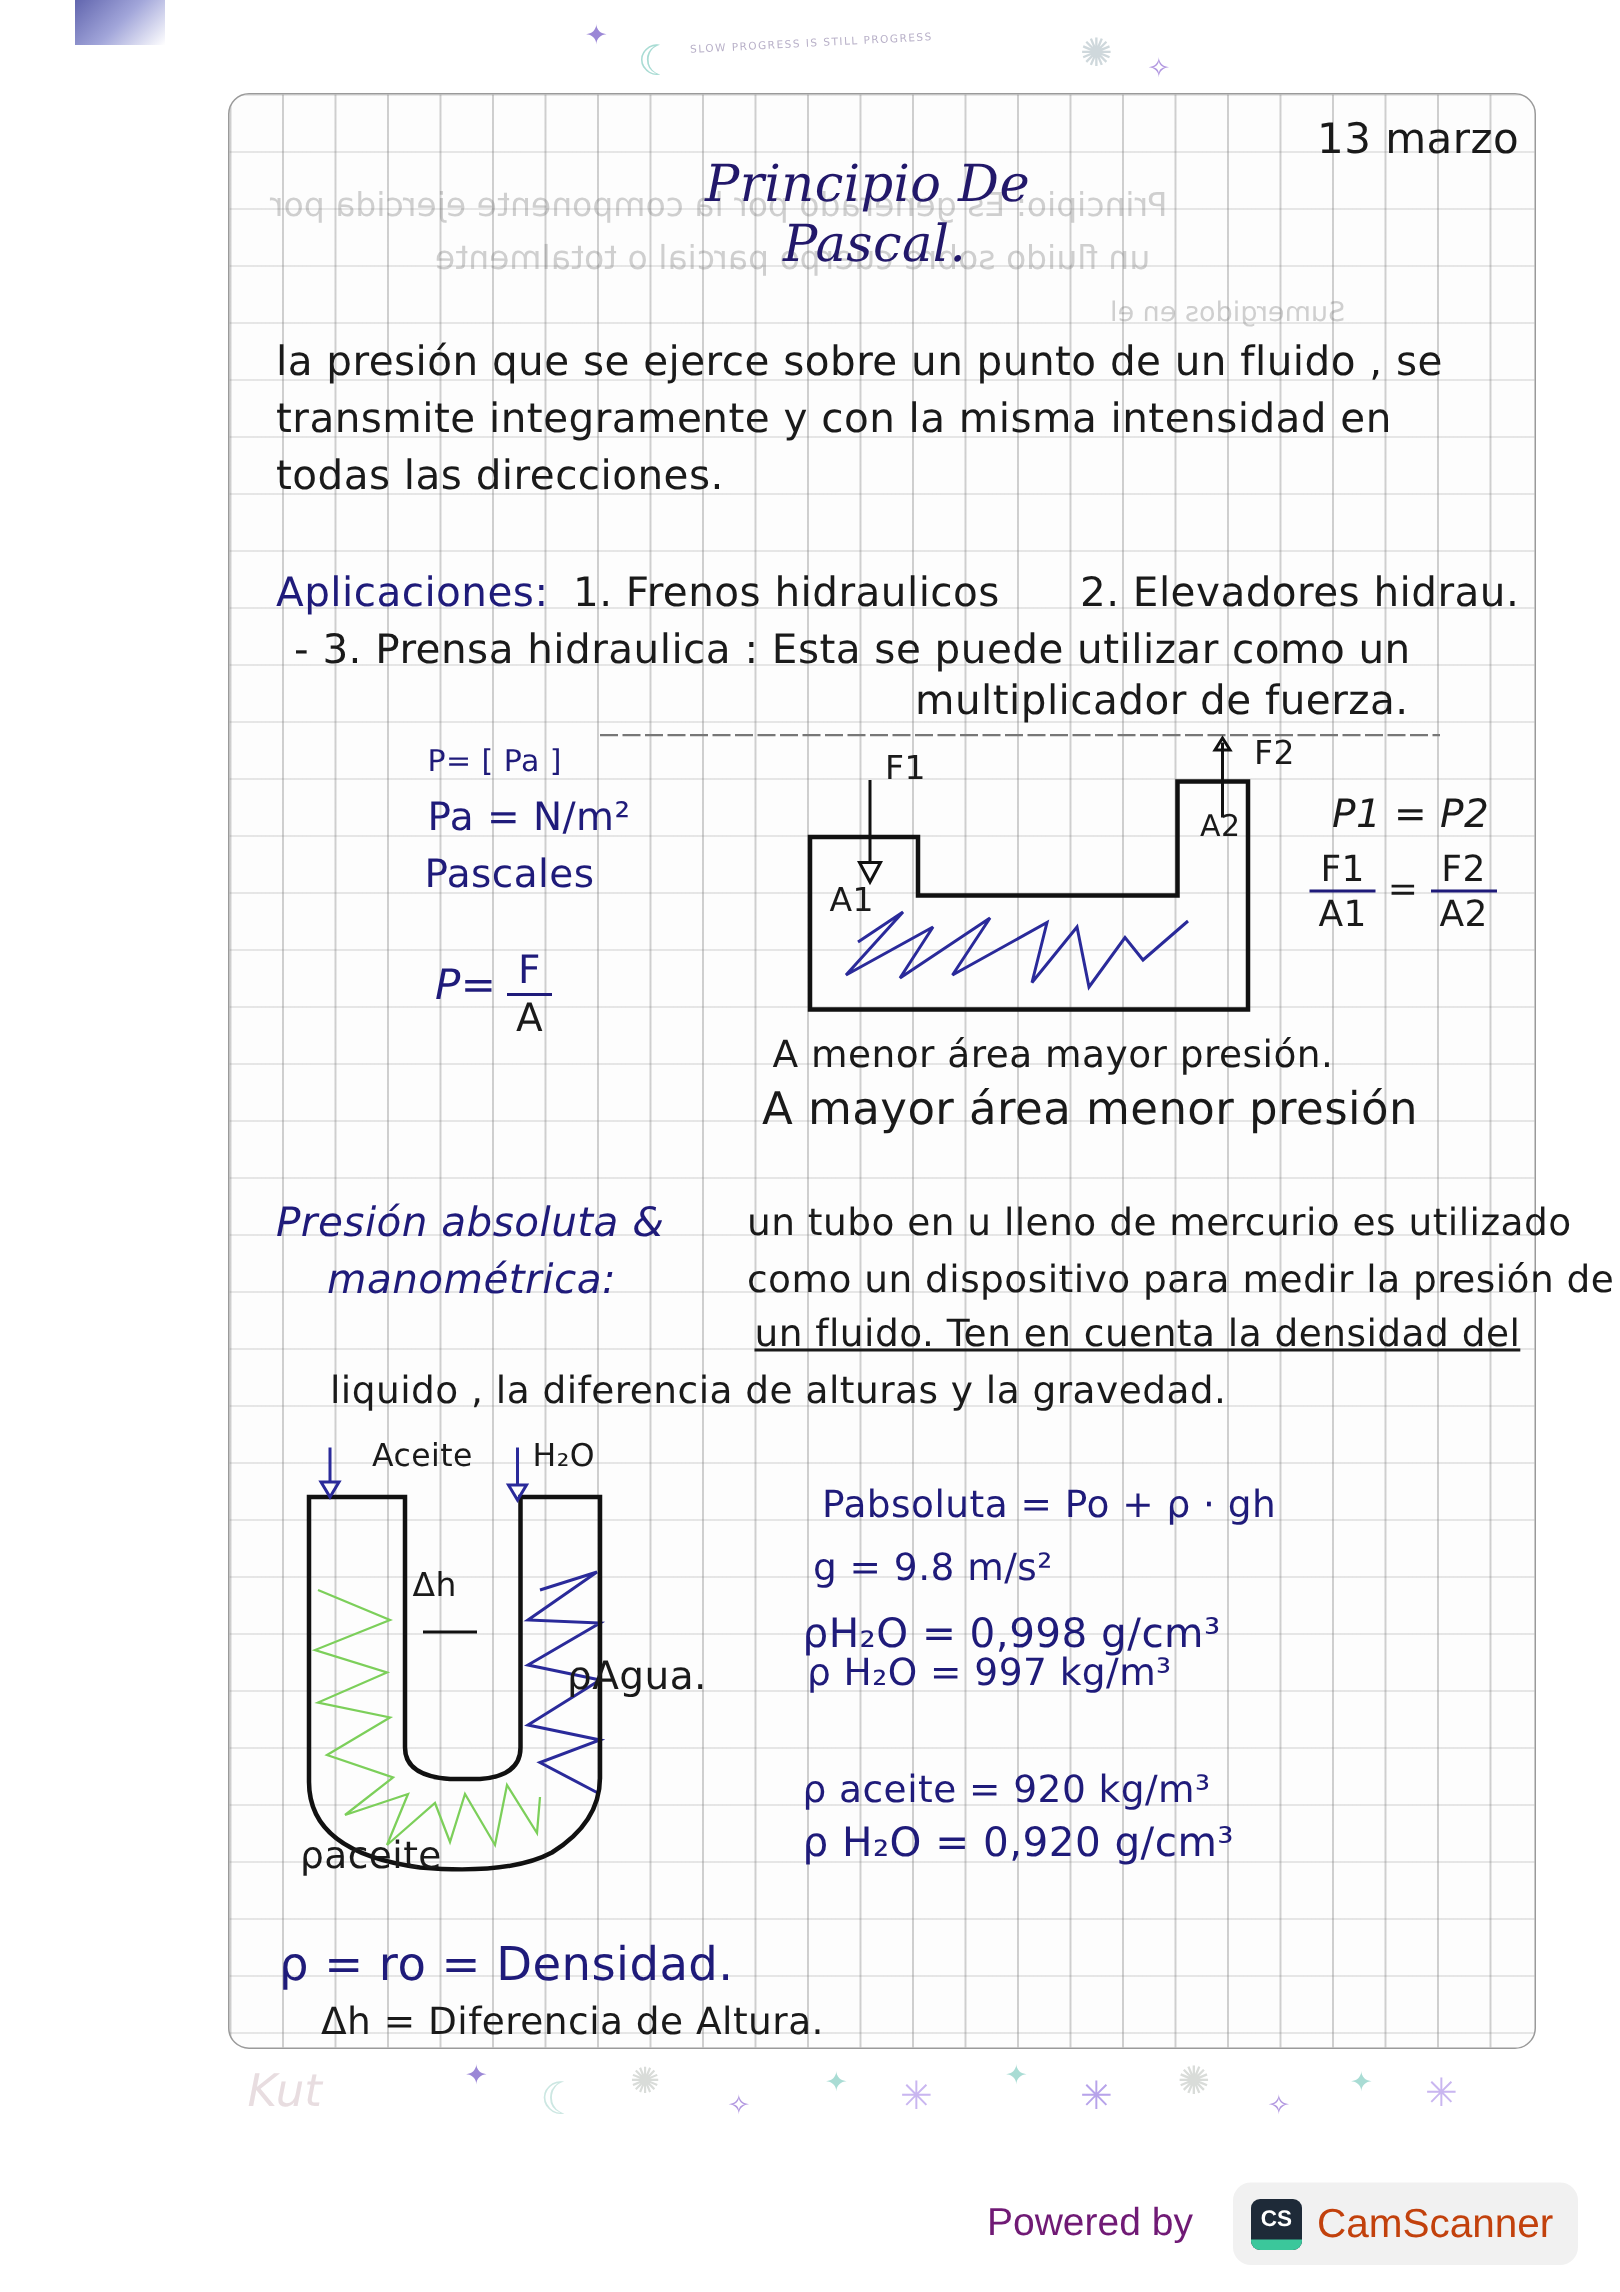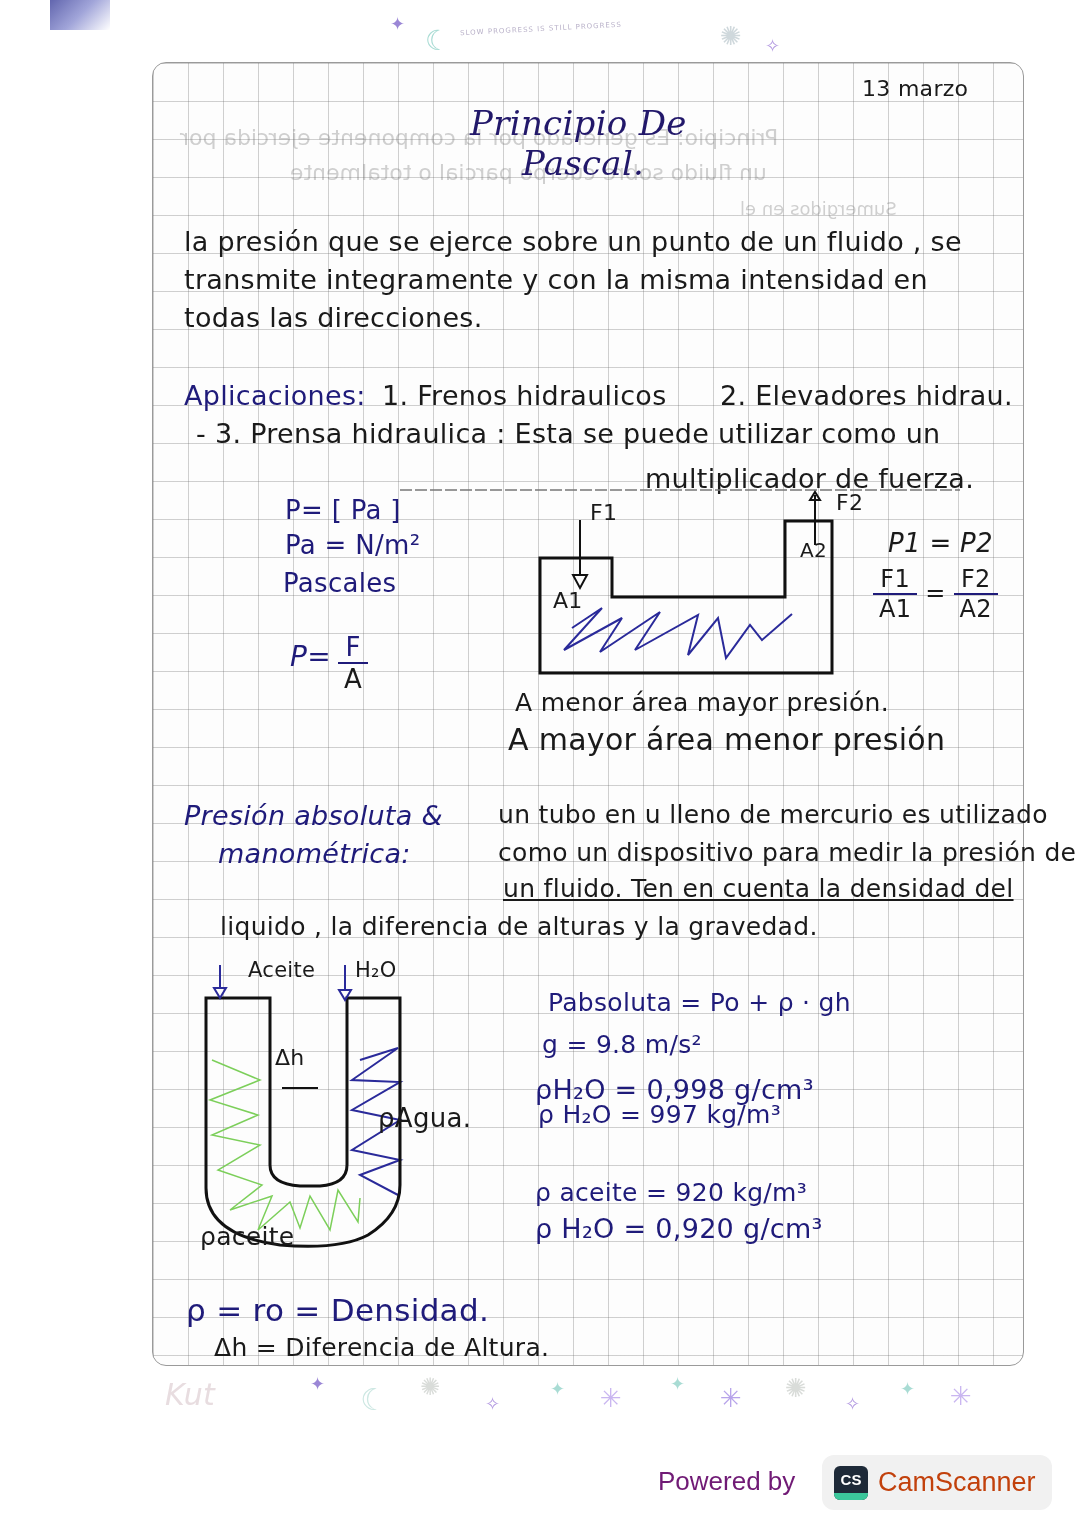--- a/index.html
+++ b/index.html
@@ -18,21 +18,21 @@
            linear-gradient(to right, rgba(120,120,120,.35) 1px, transparent 1px),
            linear-gradient(to bottom, rgba(120,120,120,.35) 1px, transparent 1px);
          background-size:35px 38px;
          background-position:0 0; }
   .bleed { position:absolute; color:rgba(120,120,120,.35); transform:scaleX(-1);
          font-family:"DejaVu Sans", sans-serif; font-size:22px; white-space:nowrap; }
   .hw { position:absolute; white-space:nowrap; color:#1a1a1a;
         font-family:"DejaVu Sans", sans-serif; font-size:26px; letter-spacing:.3px; }
   .blue { color:#1f1b7a; }
   .title { font-family:"DejaVu Serif", serif; font-style:italic; color:#22186a; font-size:34px; }
-  .date { font-size:22px; }
+  .date { font-size:28px;margin-left:16px; }
   .body-text { font-size:27px; }
   .frac { display:inline-block; text-align:center; vertical-align:middle; }
   .frac .num { display:block; border-bottom:2px solid #1f1b7a; padding:0 6px; }
   .frac .den { display:block; padding:0 6px; }
   .footer-deco { position:absolute; top:1375px; left:160px; width:860px; height:50px; }
   .powered { position:absolute; left:658px; top:1466px; font-size:26px; color:#701a75;
          font-family:"Liberation Sans", sans-serif; }
   .cs-badge { position:absolute; left:822px; top:1455px; width:230px; height:55px;
          background:#f1f1f1; border-radius:12px; display:flex; align-items:center; }
   .cs-logo { width:34px; height:34px; margin-left:12px; background:#1e2a38; border-radius:6px;
@@ -67,26 +67,26 @@
 <div class="hw title" style="left:522px;top:143px;">Pascal.</div>
 
 <div class="hw body-text" style="left:184px;top:226px;">la presión que se ejerce sobre un punto de un fluido , se</div>
 <div class="hw body-text" style="left:184px;top:264px;">transmite integramente y con la misma intensidad en</div>
 <div class="hw body-text" style="left:184px;top:302px;">todas las direcciones.</div>
 
 <div class="hw body-text blue" style="left:184px;top:380px;">Aplicaciones:</div>
 <div class="hw body-text" style="left:382px;top:380px;">1. Frenos hidraulicos</div>
 <div class="hw body-text" style="left:720px;top:380px;">2. Elevadores hidrau.</div>
 <div class="hw body-text" style="left:196px;top:418px;">- 3. Prensa hidraulica : Esta se puede utilizar como un</div>
-<div class="hw body-text" style="left:610px;top:463px;padding-left:35px;">multiplicador de fuerza.</div>
+<div class="hw body-text" style="left:610px;top:452px;">multiplicador de fuerza.</div>
 <svg style="left:400px;top:487px;" width="560" height="6">
     <line x1="0" y1="3" x2="560" y2="3" stroke="#777" stroke-width="1.5" stroke-dasharray="12 3"></line>
   </svg>
 
-<div class="hw blue" style="left:285px;top:495px;font-size:26px;">P= [ Pa ]</div>
+<div class="hw blue" style="left:285px;top:495px;font-size:20px;">P= [ Pa ]</div>
 <div class="hw blue" style="left:285px;top:530px;font-size:26px;">Pa = N/m²</div>
 <div class="hw blue" style="left:283px;top:568px;font-size:26px;">Pascales</div>
 <div class="hw blue" style="left:290px;top:640px;font-size:28px;font-style:italic;">P=</div>
 <div class="hw" style="left:338px;top:632px;font-size:26px;">
   <span class="frac"><span class="num blue">F</span><span class="den">A</span></span>
 </div>
 
 <svg style="left:530px;top:490px;" width="320" height="190" viewBox="0 0 320 190">
   <path d="M10 68 L82 68 L82 107 L255 107 L255 31 L302 31 L302 183 L10 183 Z" fill="none" stroke="#111" stroke-width="3"></path>
   <line x1="50" y1="30" x2="50" y2="85" stroke="#111" stroke-width="2"></line>

